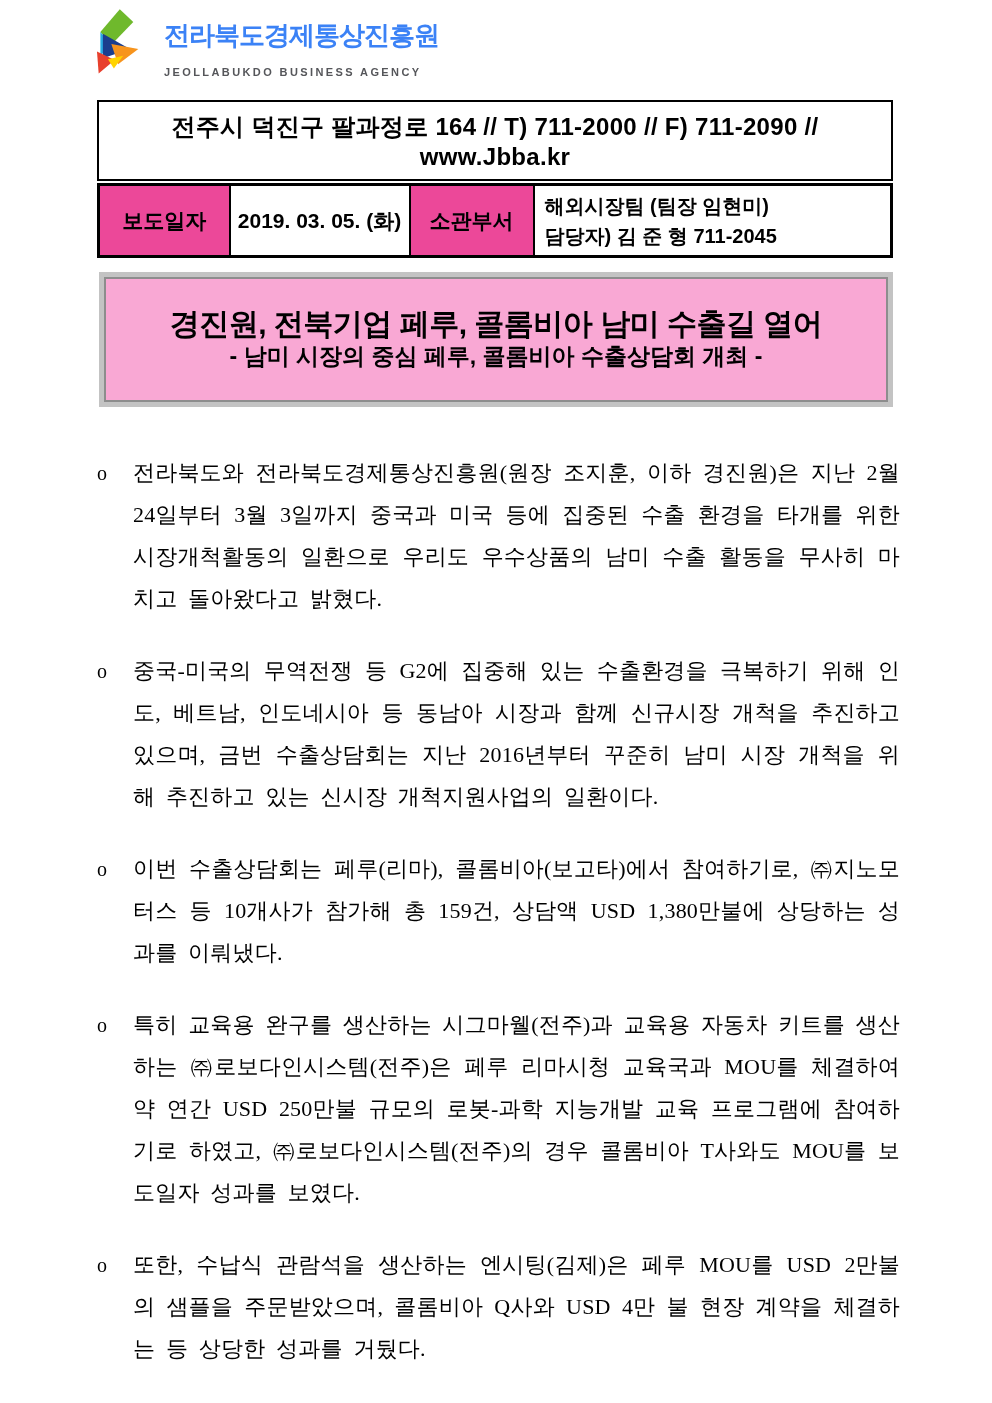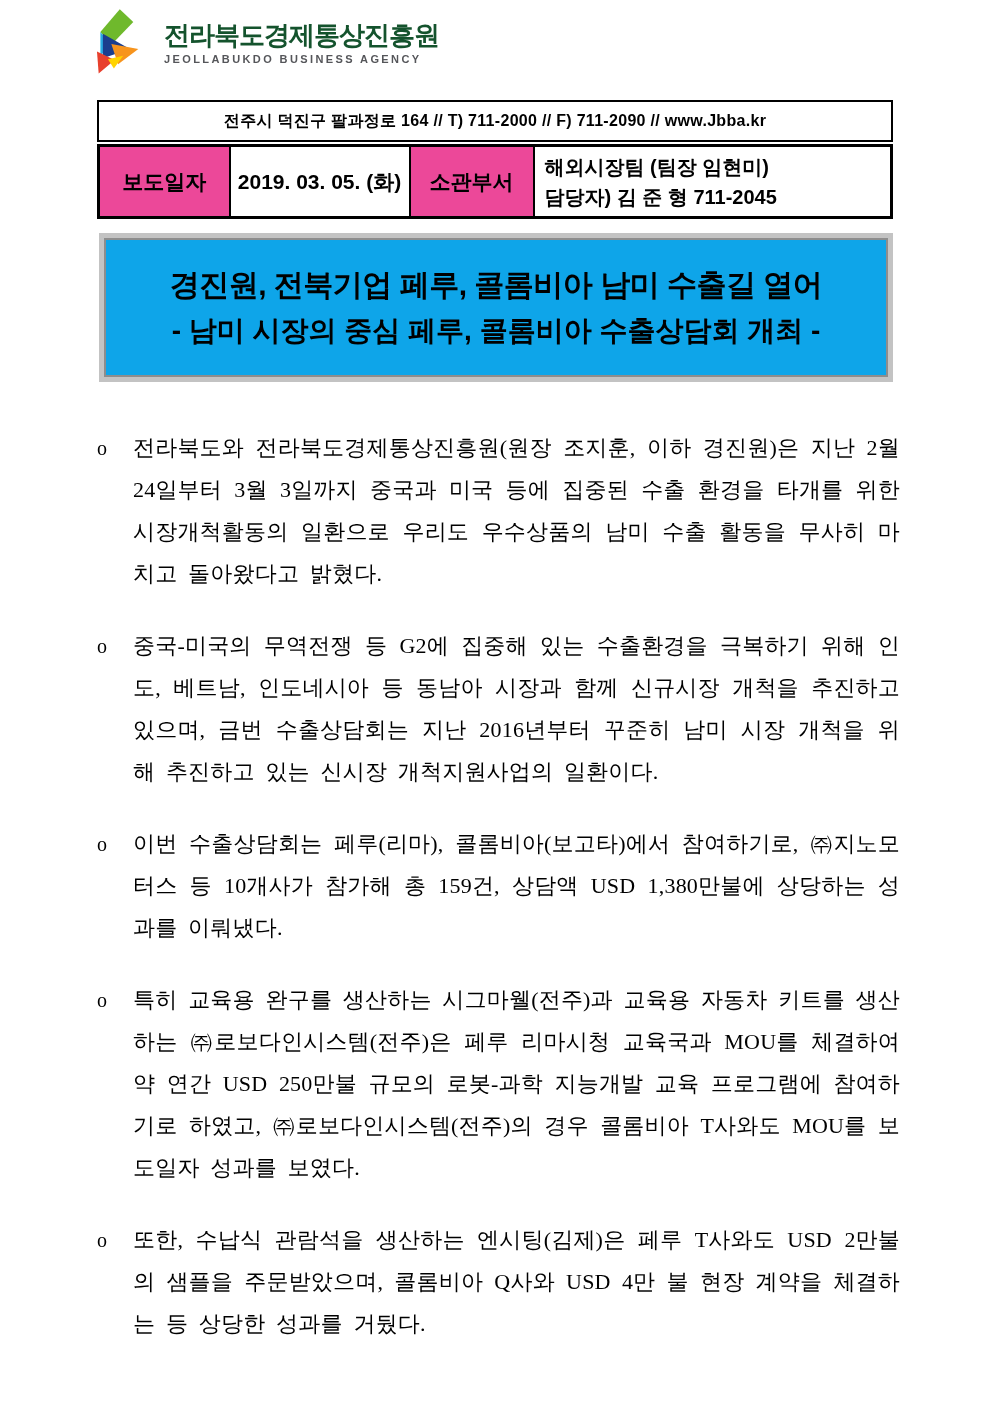--- a/index.html
+++ b/index.html
@@ -14,30 +14,30 @@
   .page { position: relative; width: 992px; height: 1403px; }
 
   
   .header-row {
     display: flex; justify-content: space-between; align-items: flex-start;
     padding: 4px 99px 0 86px; height: 98px;
   }
   .logo { display: flex; align-items: flex-start; }
   .logo-mark { width: 76px; height: 90px; flex: none; }
   .logo-text { padding-top: 16px; margin-left: 2px; }
-  .logo-ko { font-size: 26px; font-weight: 800; letter-spacing: -1px; color: #14532d; line-height: 30px; }
-  .logo-en { font-size: 11px; font-weight: 700; letter-spacing: 2.4px; color: #55565a; margin-top: 3px; }
+  .logo-ko { font-size: 26px; font-weight: 800; letter-spacing: -1px; color: #3b82f6; line-height: 30px; }
+  .logo-en { font-size: 11px; font-weight: 700; letter-spacing: 2.4px; color: #55565a; margin-top: 16px; }
   .doc-type { font-size: 50px; font-weight: 800; letter-spacing: 5px; margin-top: 10px; line-height: 58px; }
 
   
   .address-box {
     margin: 2px 99px 0 97px;
     border: 2px solid #000;
     text-align: center;
-    font-size: 16px; font-weight: 700;
+    font-size: 24px; font-weight: 700;
     letter-spacing: 0.3px;
     padding: 9px 0 8px;
   }
 
   
   .info-table {
     width: 796px; margin: 2px 99px 0 97px;
     border-collapse: collapse;
     border: 3px solid #000;
   }
@@ -50,24 +50,24 @@
   .cell-date { width: 180px; text-align: center; font-size: 21px; font-weight: 600; }
   .cell-dept { font-size: 20px; font-weight: 700; padding: 4px 24px 4px 10px; line-height: 30px; }
 
   
   .title-box {
     margin: 19px 104px 0 104px;
     border: 2px solid #8d8d8d;
     box-shadow: 0 0 0 5px #c3c3c3;
     text-align: center;
     padding: 27px 10px 30px;
-    background: #0ea5e9;
+    background: #f9a8d4;
   }
   .title-main { font-size: 30px; font-weight: 800; letter-spacing: -0.5px; line-height: 36px; }
-  .title-sub  { font-size: 28px; font-weight: 700; margin-top: 14px; line-height: 28px; }
+  .title-sub  { font-size: 23px; font-weight: 700; line-height: 28px; }
 
   
   .doc-body {
     margin: 50px 92px 0 97px;
     font-family: "Liberation Serif", serif;
     font-size: 22px; line-height: 42px;
   }
   .para { display: flex; margin: 0 0 30px 0; }
   .bullet { flex: none; width: 36px; font-size: 20px; line-height: 42px; }
   .ptext {
@@ -133,17 +133,17 @@
     <div class="para">
       <span class="bullet">o</span>
       <span class="ptext">이번 수출상담회는 페루(리마), 콜롬비아(보고타)에서 참여하기로, ㈜지노모터스 등 10개사가 참가해 총 159건, 상담액 USD 1,380만불에 상당하는 성과를 이뤄냈다.</span>
     </div>
     <div class="para">
       <span class="bullet">o</span>
       <span class="ptext">특히 교육용 완구를 생산하는 시그마웰(전주)과 교육용 자동차 키트를 생산하는 ㈜로보다인시스템(전주)은 페루 리마시청 교육국과 MOU를 체결하여 약 연간 USD 250만불 규모의 로봇-과학 지능개발 교육 프로그램에 참여하기로 하였고, ㈜로보다인시스템(전주)의 경우 콜롬비아 T사와도 MOU를 보도일자 성과를 보였다.</span>
     </div>
     <div class="para">
       <span class="bullet">o</span>
-      <span class="ptext">또한, 수납식 관람석을 생산하는 엔시팅(김제)은 페루 T사와도 USD 2만불의 샘플을 주문받았으며, 콜롬비아 Q사와 USD 4만 불 현장 계약을 체결하는 등 상당한 성과를 거뒀다.</span>
+      <span class="ptext">또한, 수납식 관람석을 생산하는 엔시팅(김제)은 페루 MOU를 USD 2만불의 샘플을 주문받았으며, 콜롬비아 Q사와 USD 4만 불 현장 계약을 체결하는 등 상당한 성과를 거뒀다.</span>
     </div>
   </div>
 
 </div>
 
 </body></html>

